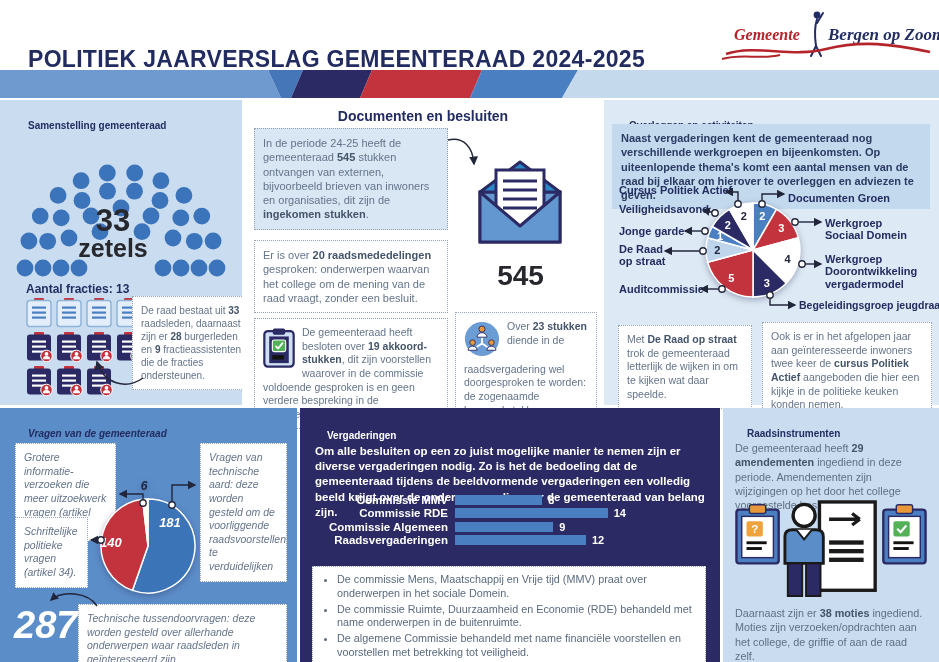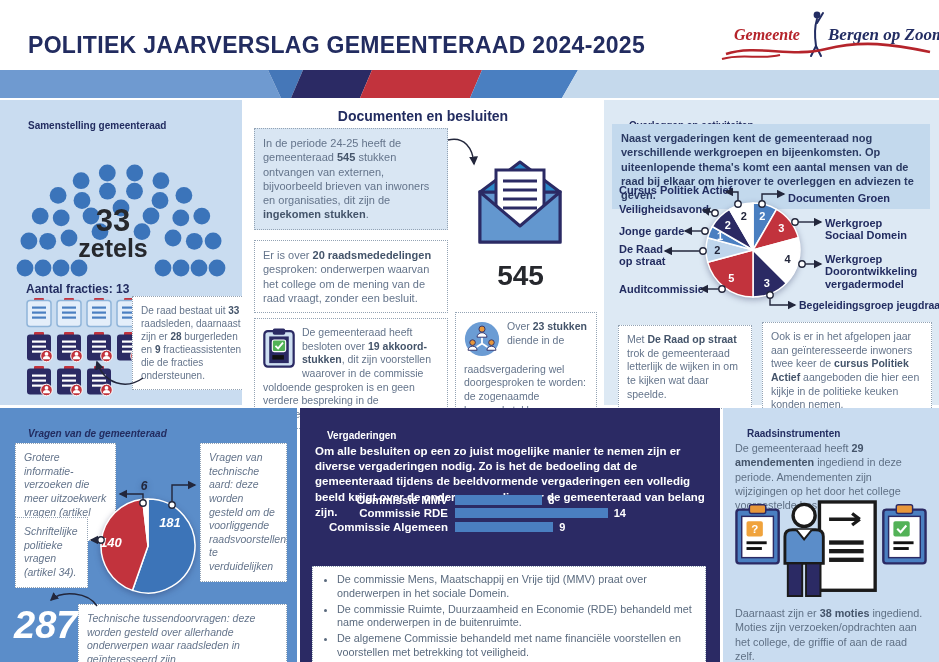--- a/index.html
+++ b/index.html
@@ -2,21 +2,21 @@
 <html style="--navy: #2b2a64; --heading: #222c60; --red: #c2333d; --blue: #4a7fc1; --dot-blue: #3b74ba; --panel-light: #c9dcf0; --panel-lighter: #dde9f4; --panel-mid: #5b8dc9; --box-blue: #d9e6f3; --box-blue2: #c3d9ed; --text-gray: #64748b;"><head>
 <meta charset="utf-8">
 <style>
   html,body{margin:0;padding:0;background:#fff;}
   .page{position:relative;width:939px;height:662px;background:#ffffff;overflow:hidden;
         font-family:"Liberation Sans","DejaVu Sans",sans-serif;}
   .abs{position:absolute;}
   svg{overflow:visible;}
 
   
-  .title{position:absolute;left:28px;top:32px;font-size:23px;font-weight:800;
+  .title{position:absolute;left:28px;top:46px;font-size:23px;font-weight:800;
          color:var(--heading);letter-spacing:.3px;}
   .logo{position:absolute;left:722px;top:8px;}
 
   
   .panel{position:absolute;}
   #sec-samenstelling{left:0;top:100px;width:242px;height:305px;background:var(--panel-light);}
   #sec-documenten{left:242px;top:100px;width:362px;height:305px;background:#fff;}
   #sec-overleggen{left:604px;top:100px;width:379px;height:305px;background:var(--panel-lighter);}
   #sec-vragen{left:0;top:408px;width:297px;height:254px;background:var(--panel-mid);font-style:italic;}
   #sec-vergaderingen{left:300px;top:408px;width:420px;height:254px;background:var(--navy);}
@@ -473,20 +473,25 @@
         <div class="bar-row">
           <div class="bar-label">Commissie RDE</div>
           <div class="bar-fill" style="width: 152.7px; background: rgb(74, 127, 193);"></div>
           <span class="bar-val">14</span>
         </div>
         <div class="bar-row">
           <div class="bar-label">Commissie Algemeen</div>
           <div class="bar-fill" style="width: 98.2px; background: rgb(74, 127, 193);"></div>
           <span class="bar-val">9</span>
         </div>
+        <div class="bar-row">
+          <div class="bar-label">Raadsvergaderingen</div>
+          <div class="bar-fill" style="width: 130.9px; background: rgb(74, 127, 193);"></div>
+          <span class="bar-val">12</span>
+        </div>
       </div>
 
     <div class="bullets-box">
       <ul>
           <li>De commissie Mens, Maatschappij en Vrije tijd (MMV) praat over onderwerpen in het sociale Domein.</li>
           <li>De commissie Ruimte, Duurzaamheid en Economie (RDE) behandeld met name onderwerpen in de buitenruimte.</li>
           <li>De algemene Commissie behandeld met name financiële voorstellen en voorstellen met betrekking tot veiligheid.</li>
           <li>Alle besluiten worden alleen genomen in de raadsvergaderingen.</li>
         </ul>
     </div>

